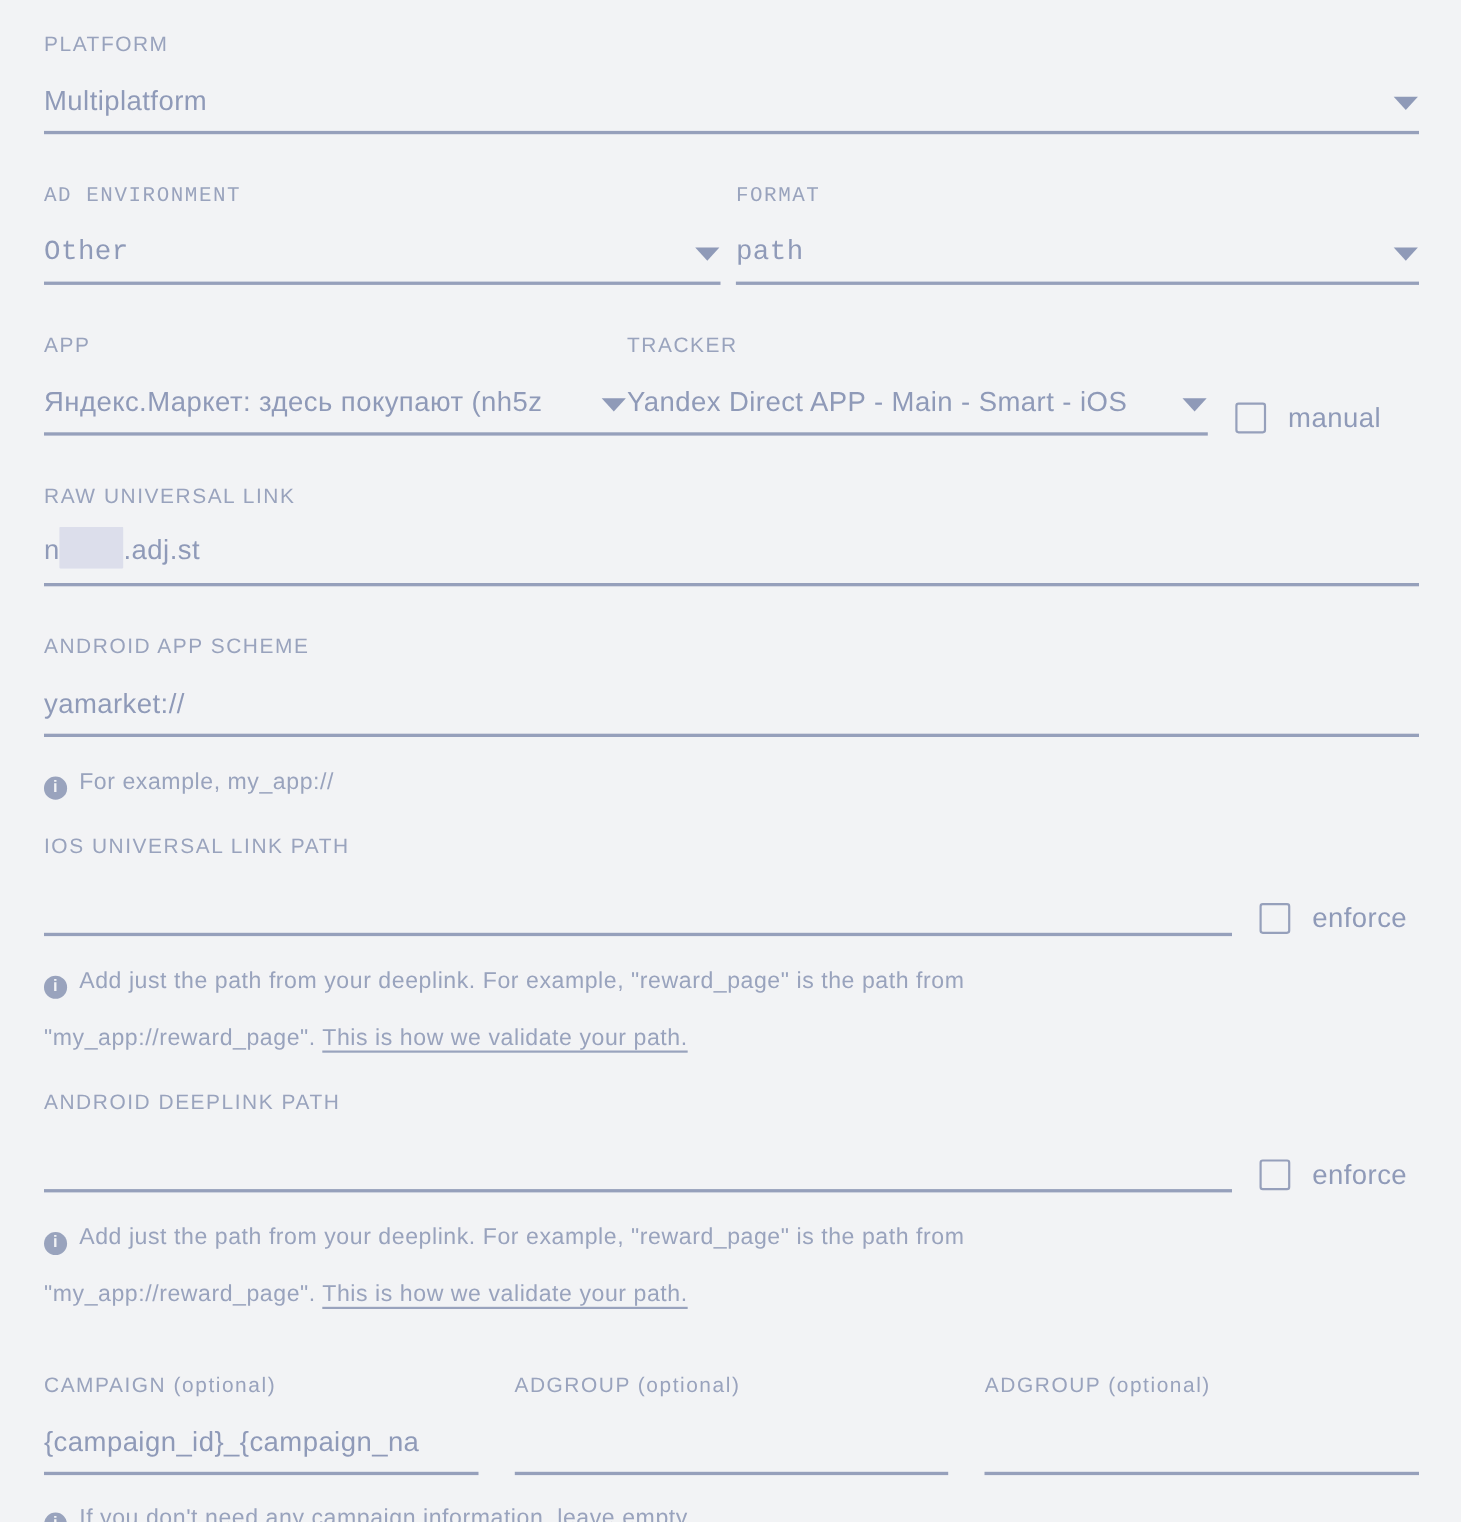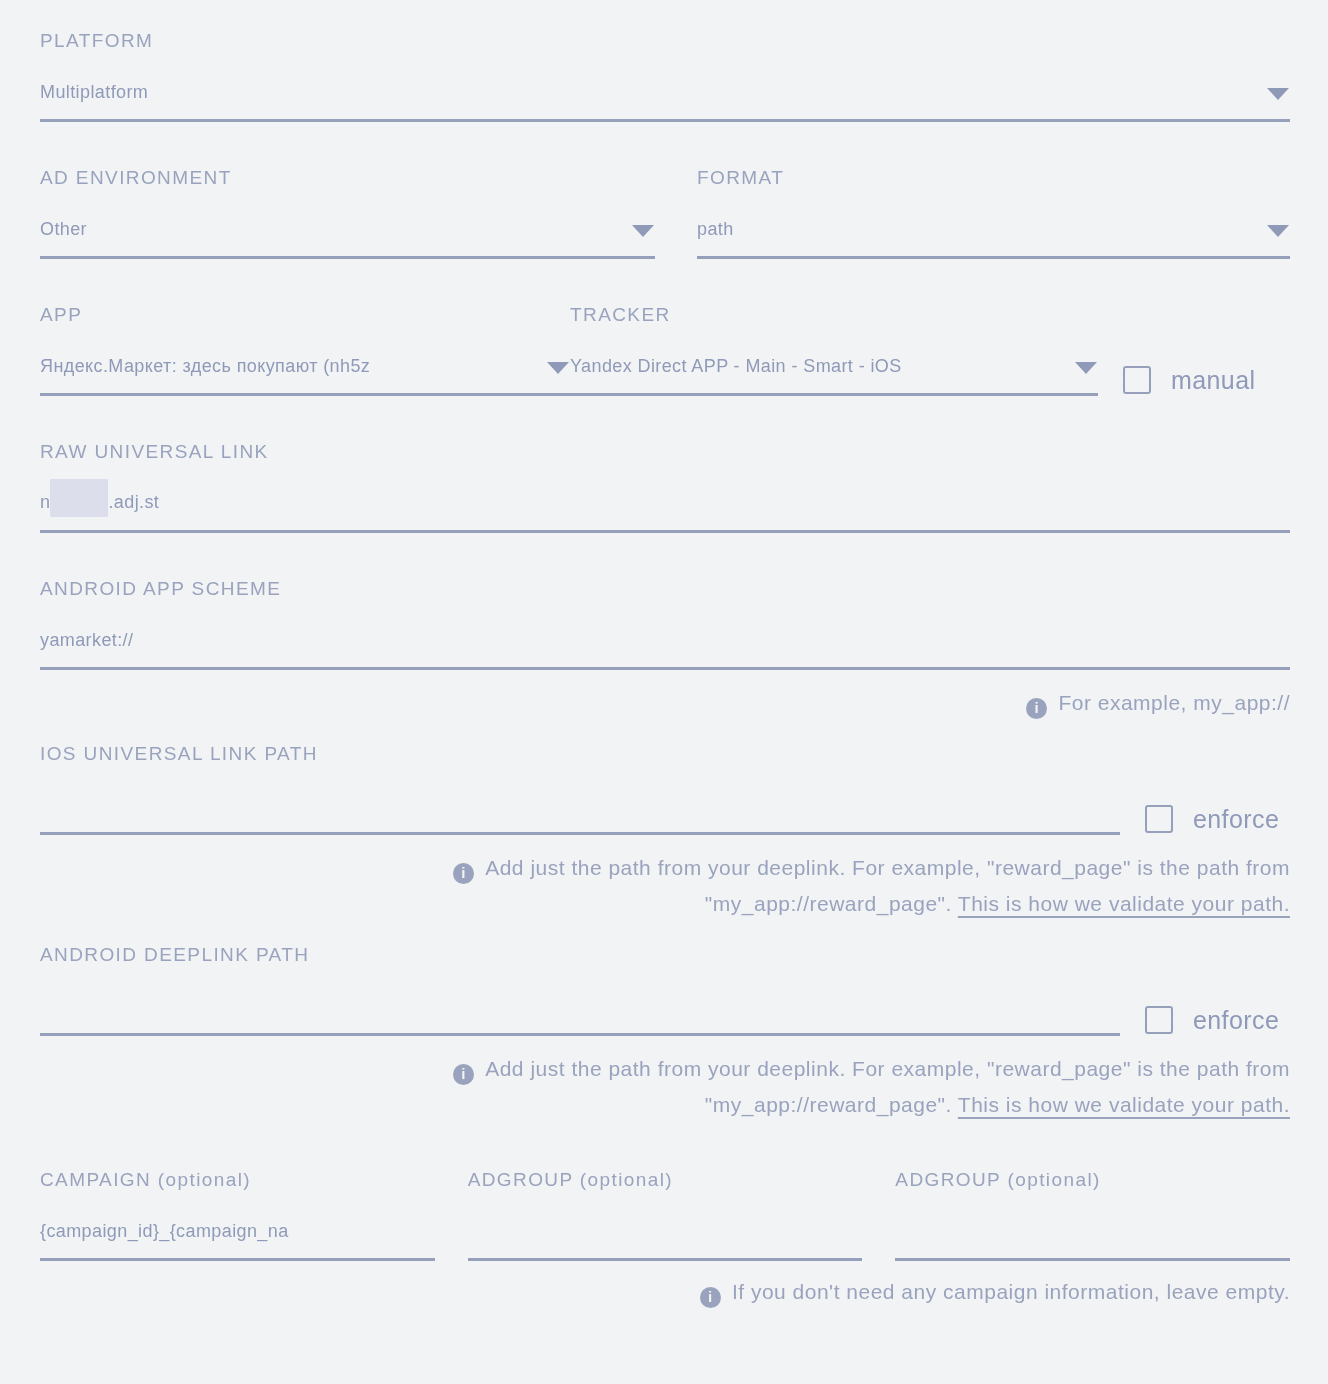--- a/index.html
+++ b/index.html
@@ -22,41 +22,41 @@
   }
   .control {
     position: relative;
     height: 70px;
     border-bottom: 3px solid #96a0bb;
     display: flex;
     align-items: flex-end;
     padding-bottom: 13px;
   }
   .value {
-    font-size: 18px;
+    font-size: 25px;
     line-height: 28px;
     letter-spacing: 0.4px;
     color: #8f9ab8;
     white-space: nowrap;
     overflow: hidden;
     width: 100%;
   }
   .arrow {
     position: absolute;
     right: 1px;
     bottom: 19px;
     width: 0; height: 0;
     border-left: 11px solid transparent;
     border-right: 11px solid transparent;
     border-top: 12px solid #8f9ab8;
   }
 
   .section { margin-top: 45px; }
   .section-after-hint { margin-top: 22px; }
-  .grid2 { display: grid; grid-template-columns: 615px 1fr; column-gap: 42px; }
+  .grid2 { display: grid; grid-template-columns: 615px 1fr; column-gap: 14px; font-family: Liberation Mono, monospace; }
   .grid-app { display: grid; grid-template-columns: 530px 528px 1fr; }
   .grid3 { display: grid; grid-template-columns: 1fr 1fr 1fr; column-gap: 33px; }
 
   .side-box {
     display: flex;
     align-items: flex-end;
     padding-left: 25px;
     padding-bottom: 2px;
   }
   .checkbox {
@@ -75,24 +75,23 @@
     letter-spacing: 0.4px;
   }
 
   .with-side { display: flex; }
   .with-side .field-main { width: 1080px; flex: none; }
   .with-side .side-box { flex: 1; }
 
   .hint {
     margin: 15px 0 0 0;
     font-size: 21px;
-    line-height: 36px;
+    line-height: 52px;
     letter-spacing: 0.5px;
     color: #99a3bd;
-    text-align: right;
   }
   .info-icon {
     display: inline-flex;
     width: 21px; height: 21px;
     border-radius: 50%;
     background: #99a3bd;
     color: #f2f3f5;
     font-size: 15px;
     font-weight: bold;
     align-items: center;

